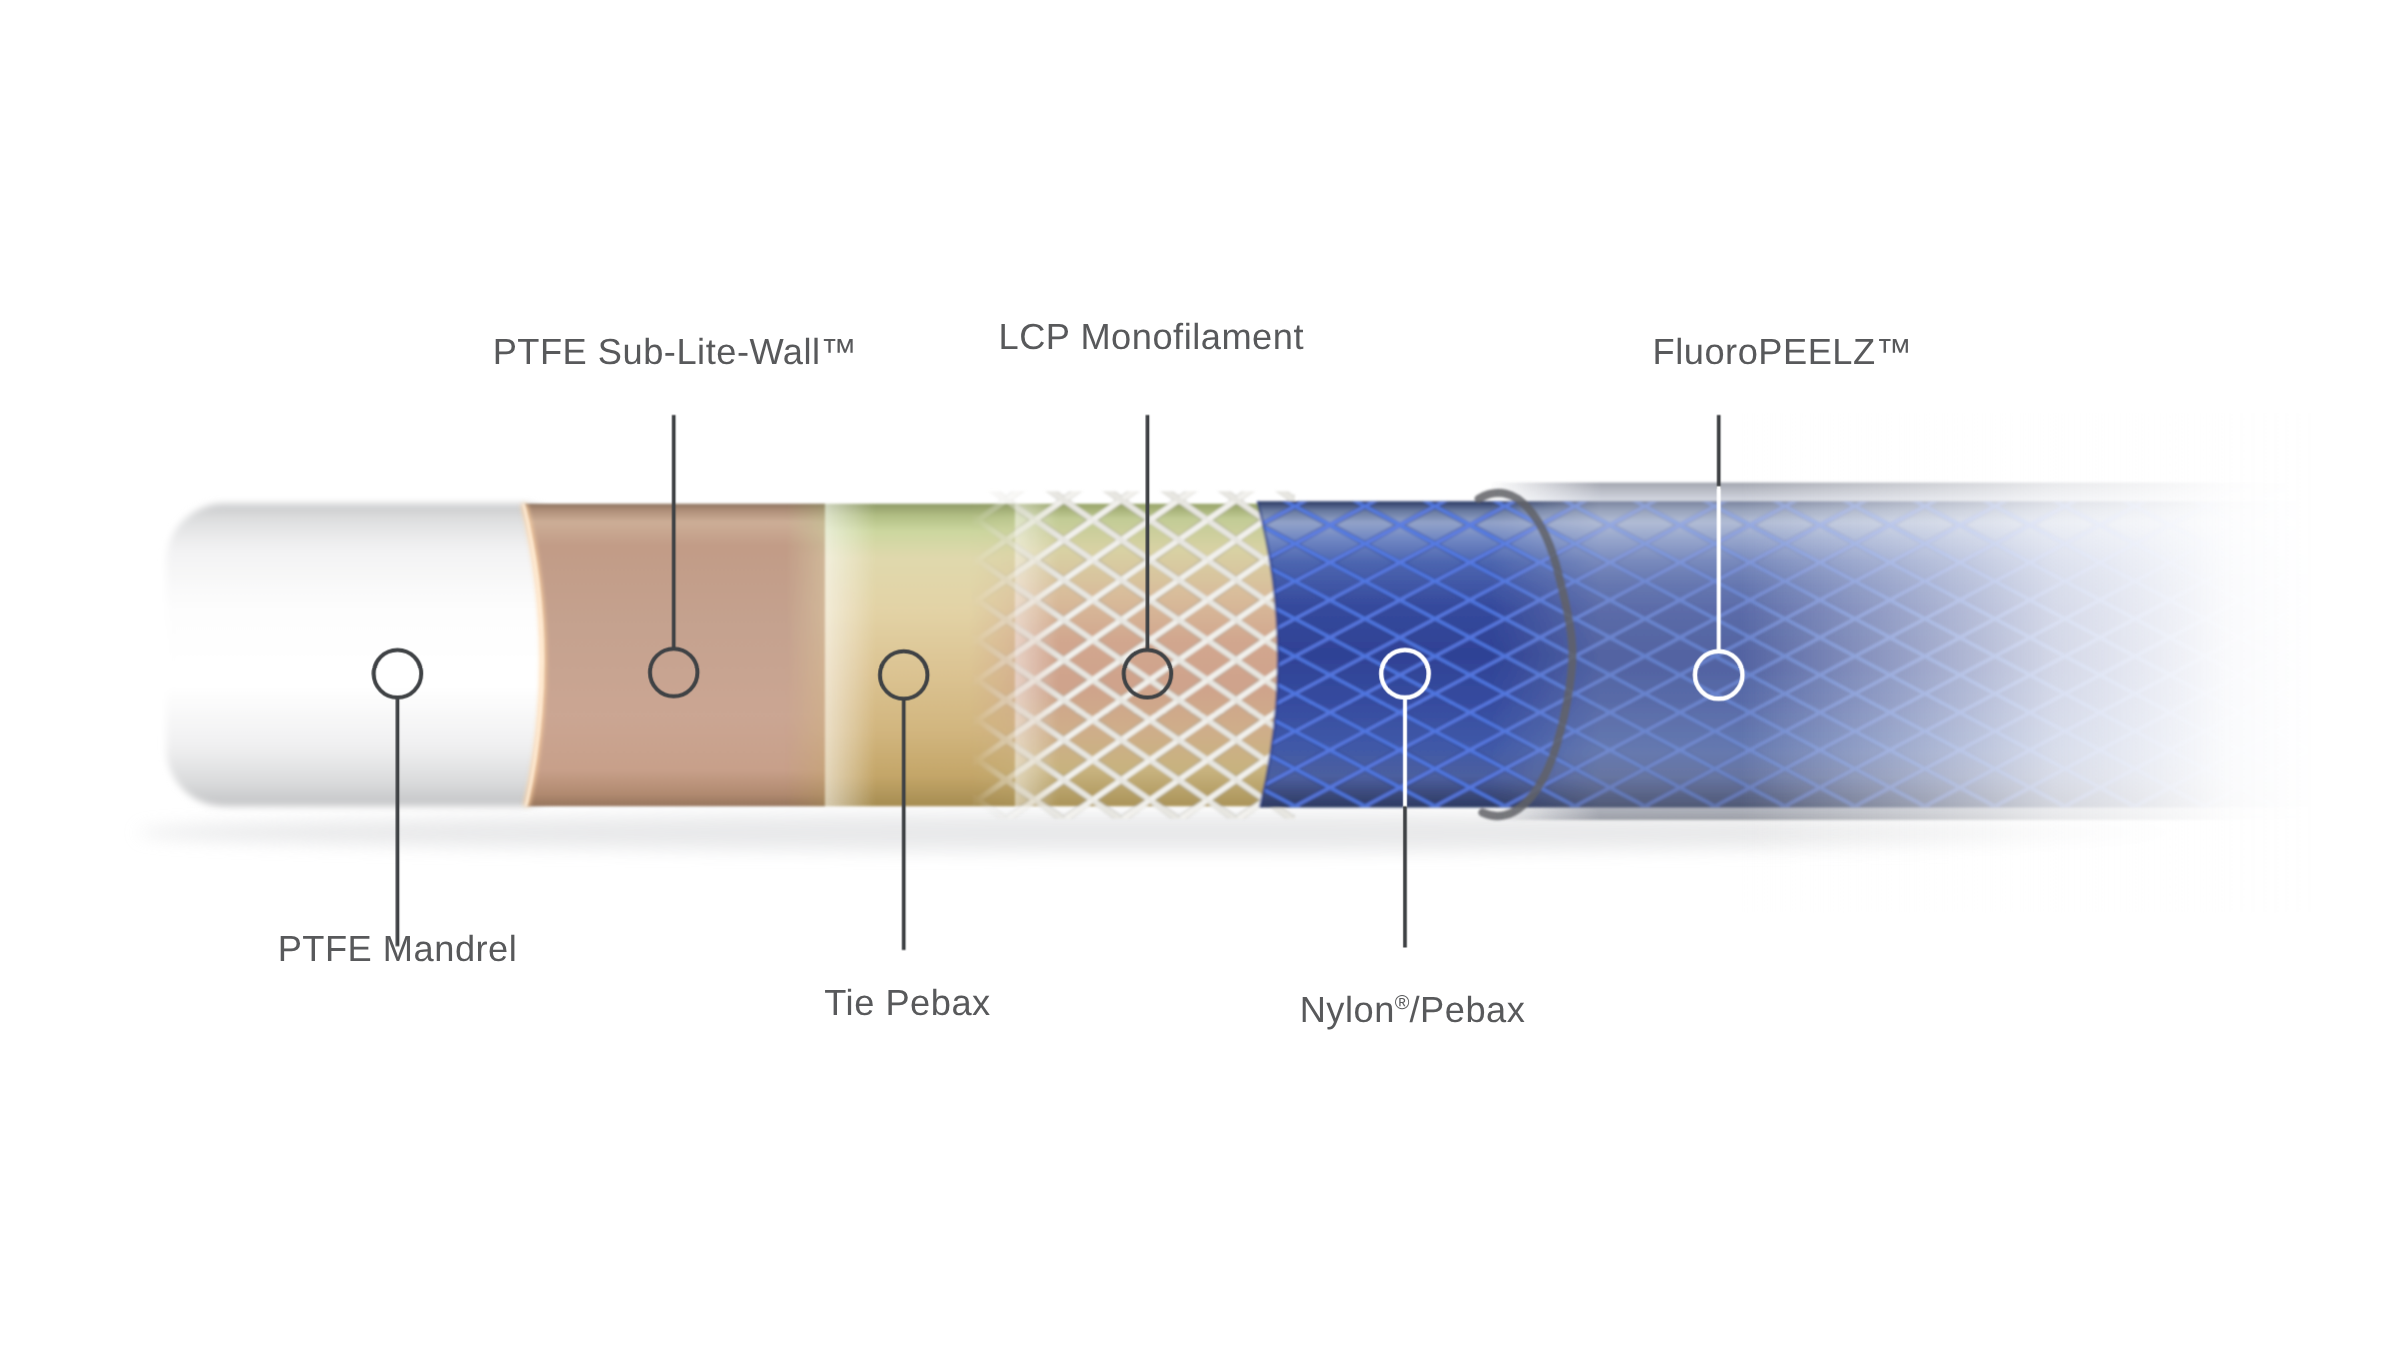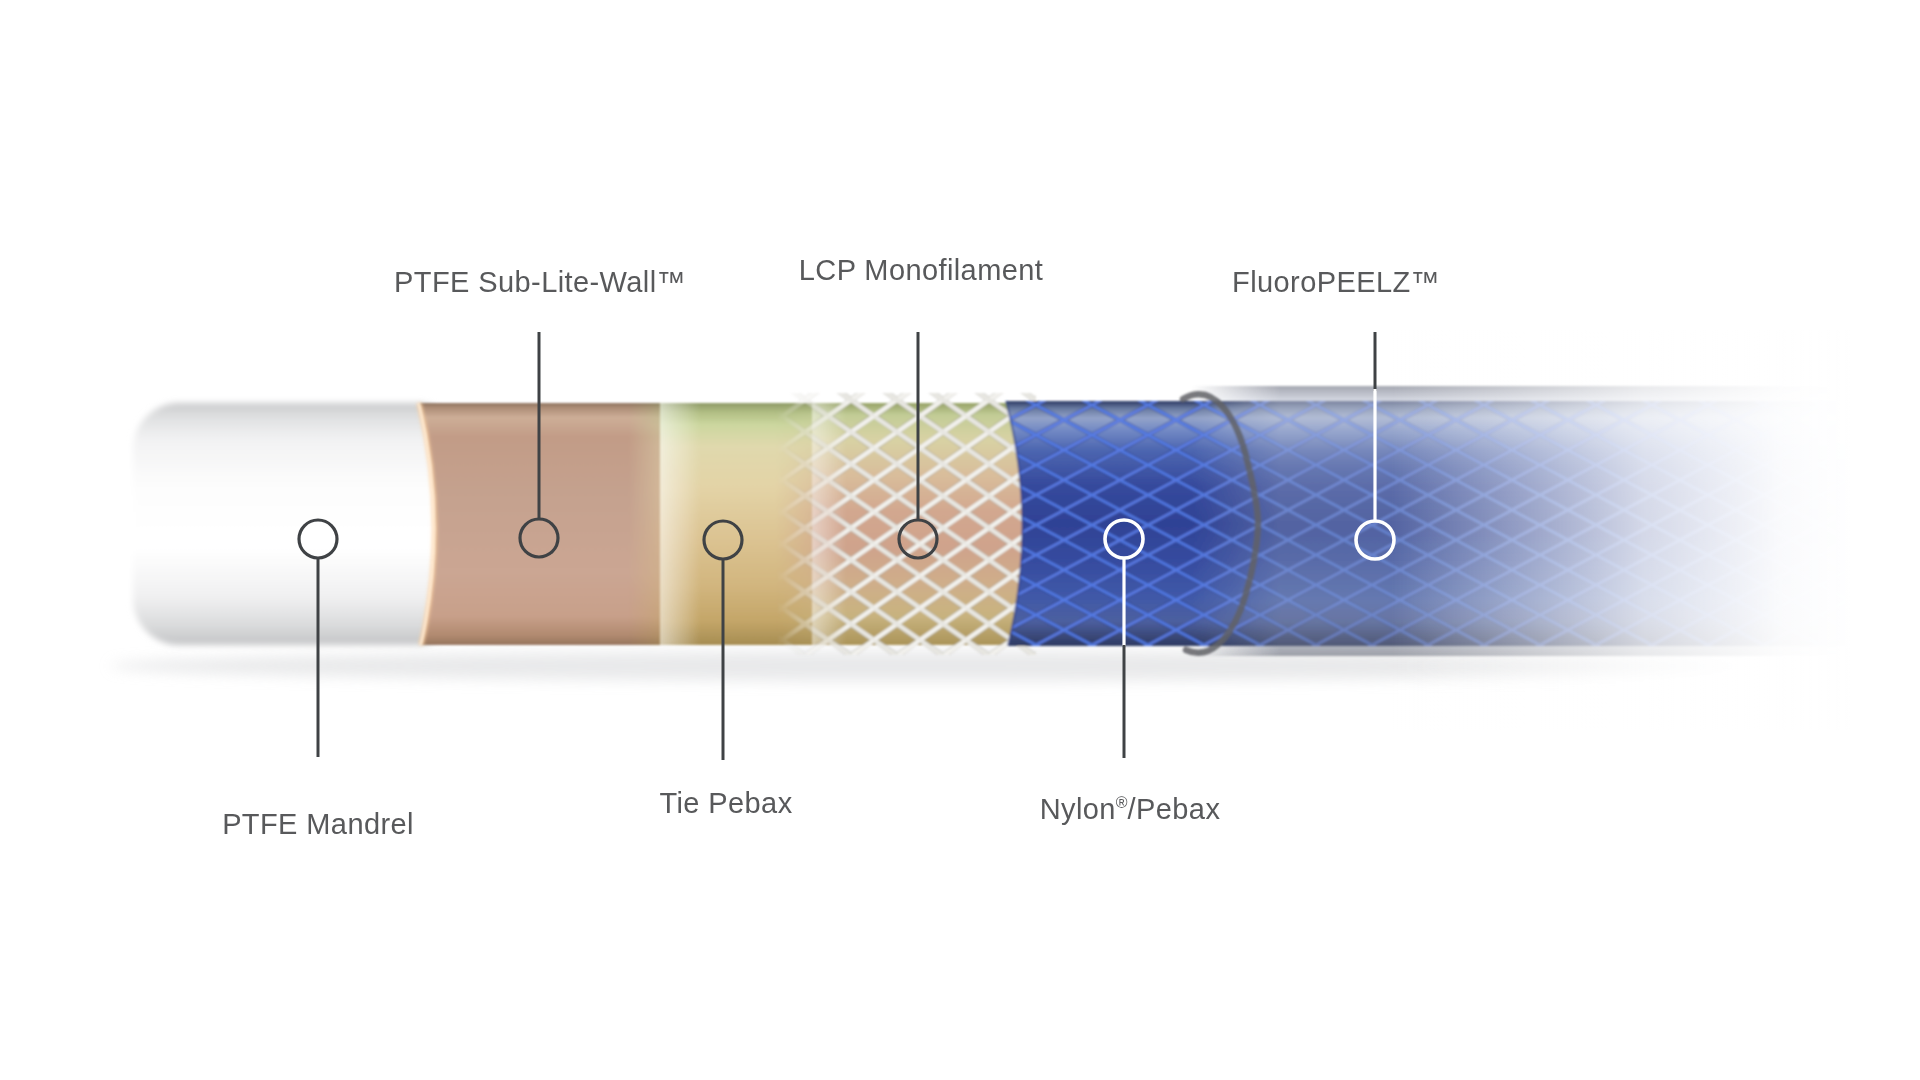--- a/index.html
+++ b/index.html
@@ -207,21 +207,21 @@
       <line x1="723" y1="560" x2="723" y2="760" stroke="#3f4245" stroke-width="3"></line>
 
       <circle cx="1124" cy="539" r="19" stroke="#ffffff" stroke-width="3.6"></circle>
       <line x1="1124" y1="559" x2="1124" y2="646" stroke="#ffffff" stroke-width="3.2"></line>
       <line x1="1124" y1="645" x2="1124" y2="758" stroke="#3f4245" stroke-width="3"></line>
     </g>
   </svg>
 
   <div class="callout-label" style="left:540px;top:265px;">PTFE Sub-Lite-Wall™</div>
   <div class="callout-label" style="left:921px;top:253px;">LCP Monofilament</div>
-  <div class="callout-label" style="left:1336px;top:265px;">FluoroPEELZ™</div>
-
-  <div class="callout-label" style="left:318px;top:807px;">PTFE Mandrel</div>
+  <div class="callout-label" style="left:1426px;top:265px;">FluoroPEELZ™</div>
+
+  <div class="callout-label" style="left:318px;top:743px;">PTFE Mandrel</div>
   <div class="callout-label" style="left:726px;top:786px;">Tie Pebax</div>
   <div class="callout-label" style="left:1130px;top:786px;">
     <span>Nylon</span><span class="sup">®</span><span>/Pebax</span>
   </div>
 
 </div>
 
 </body></html>

